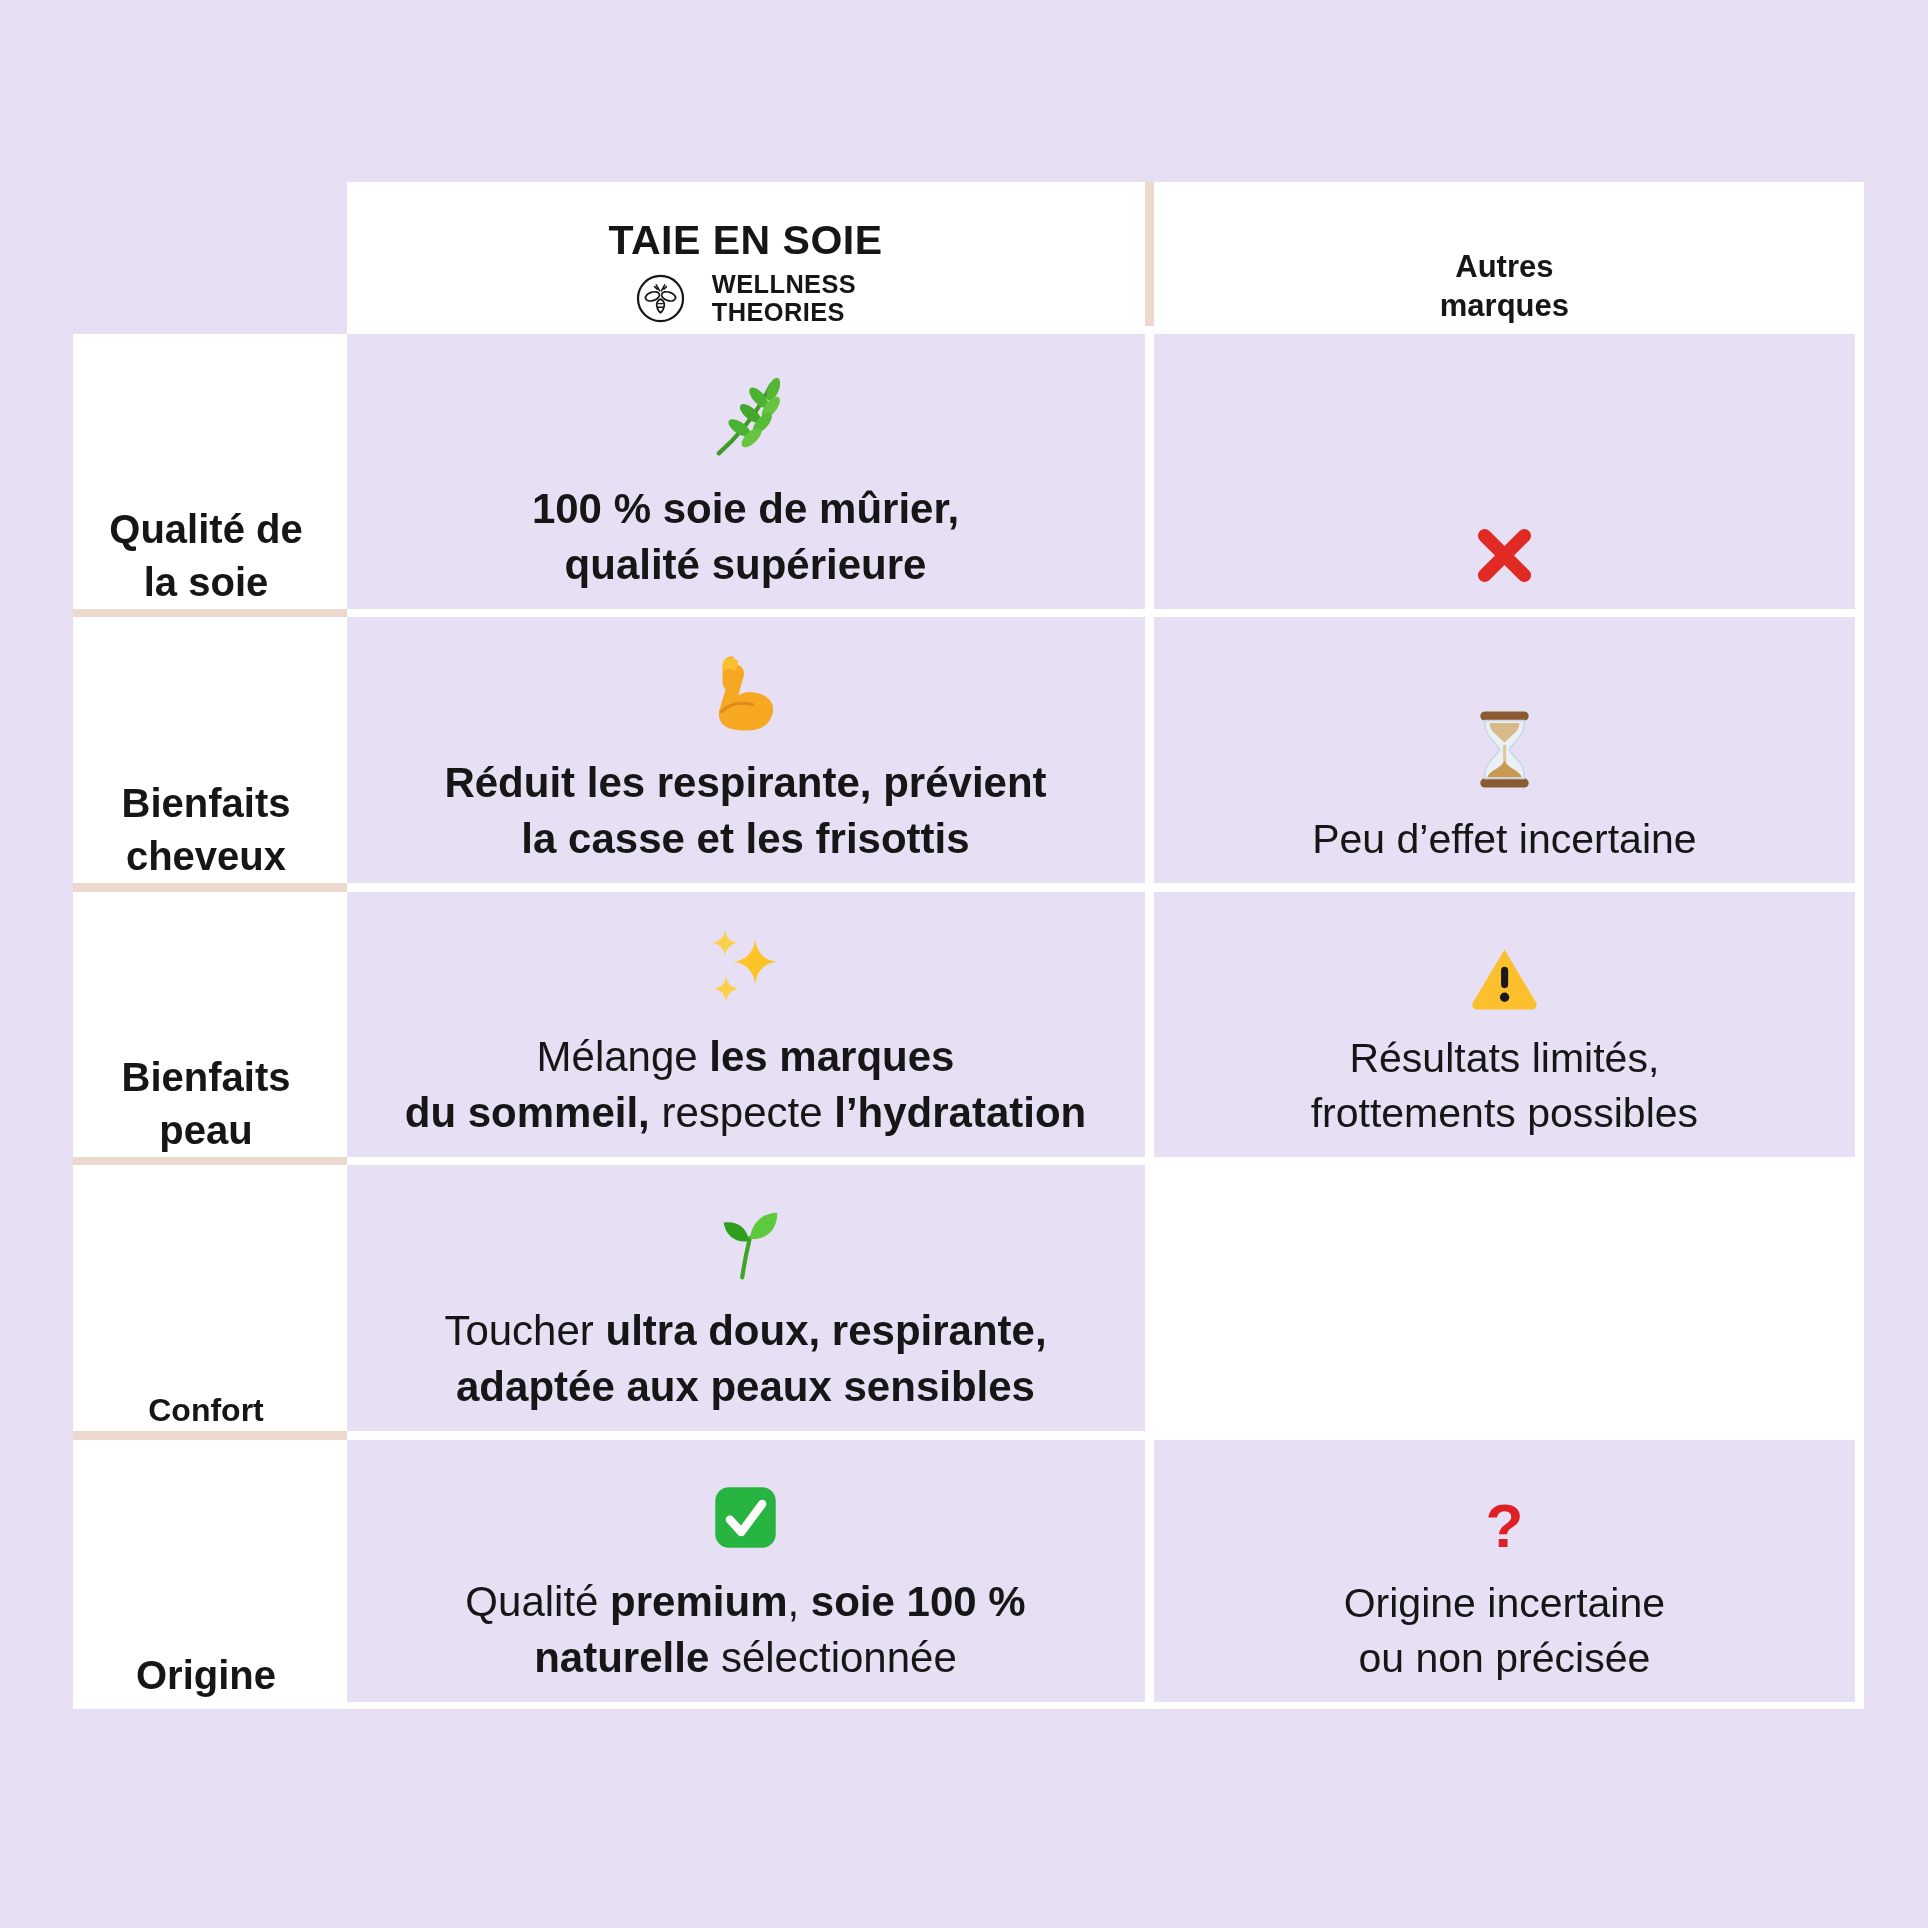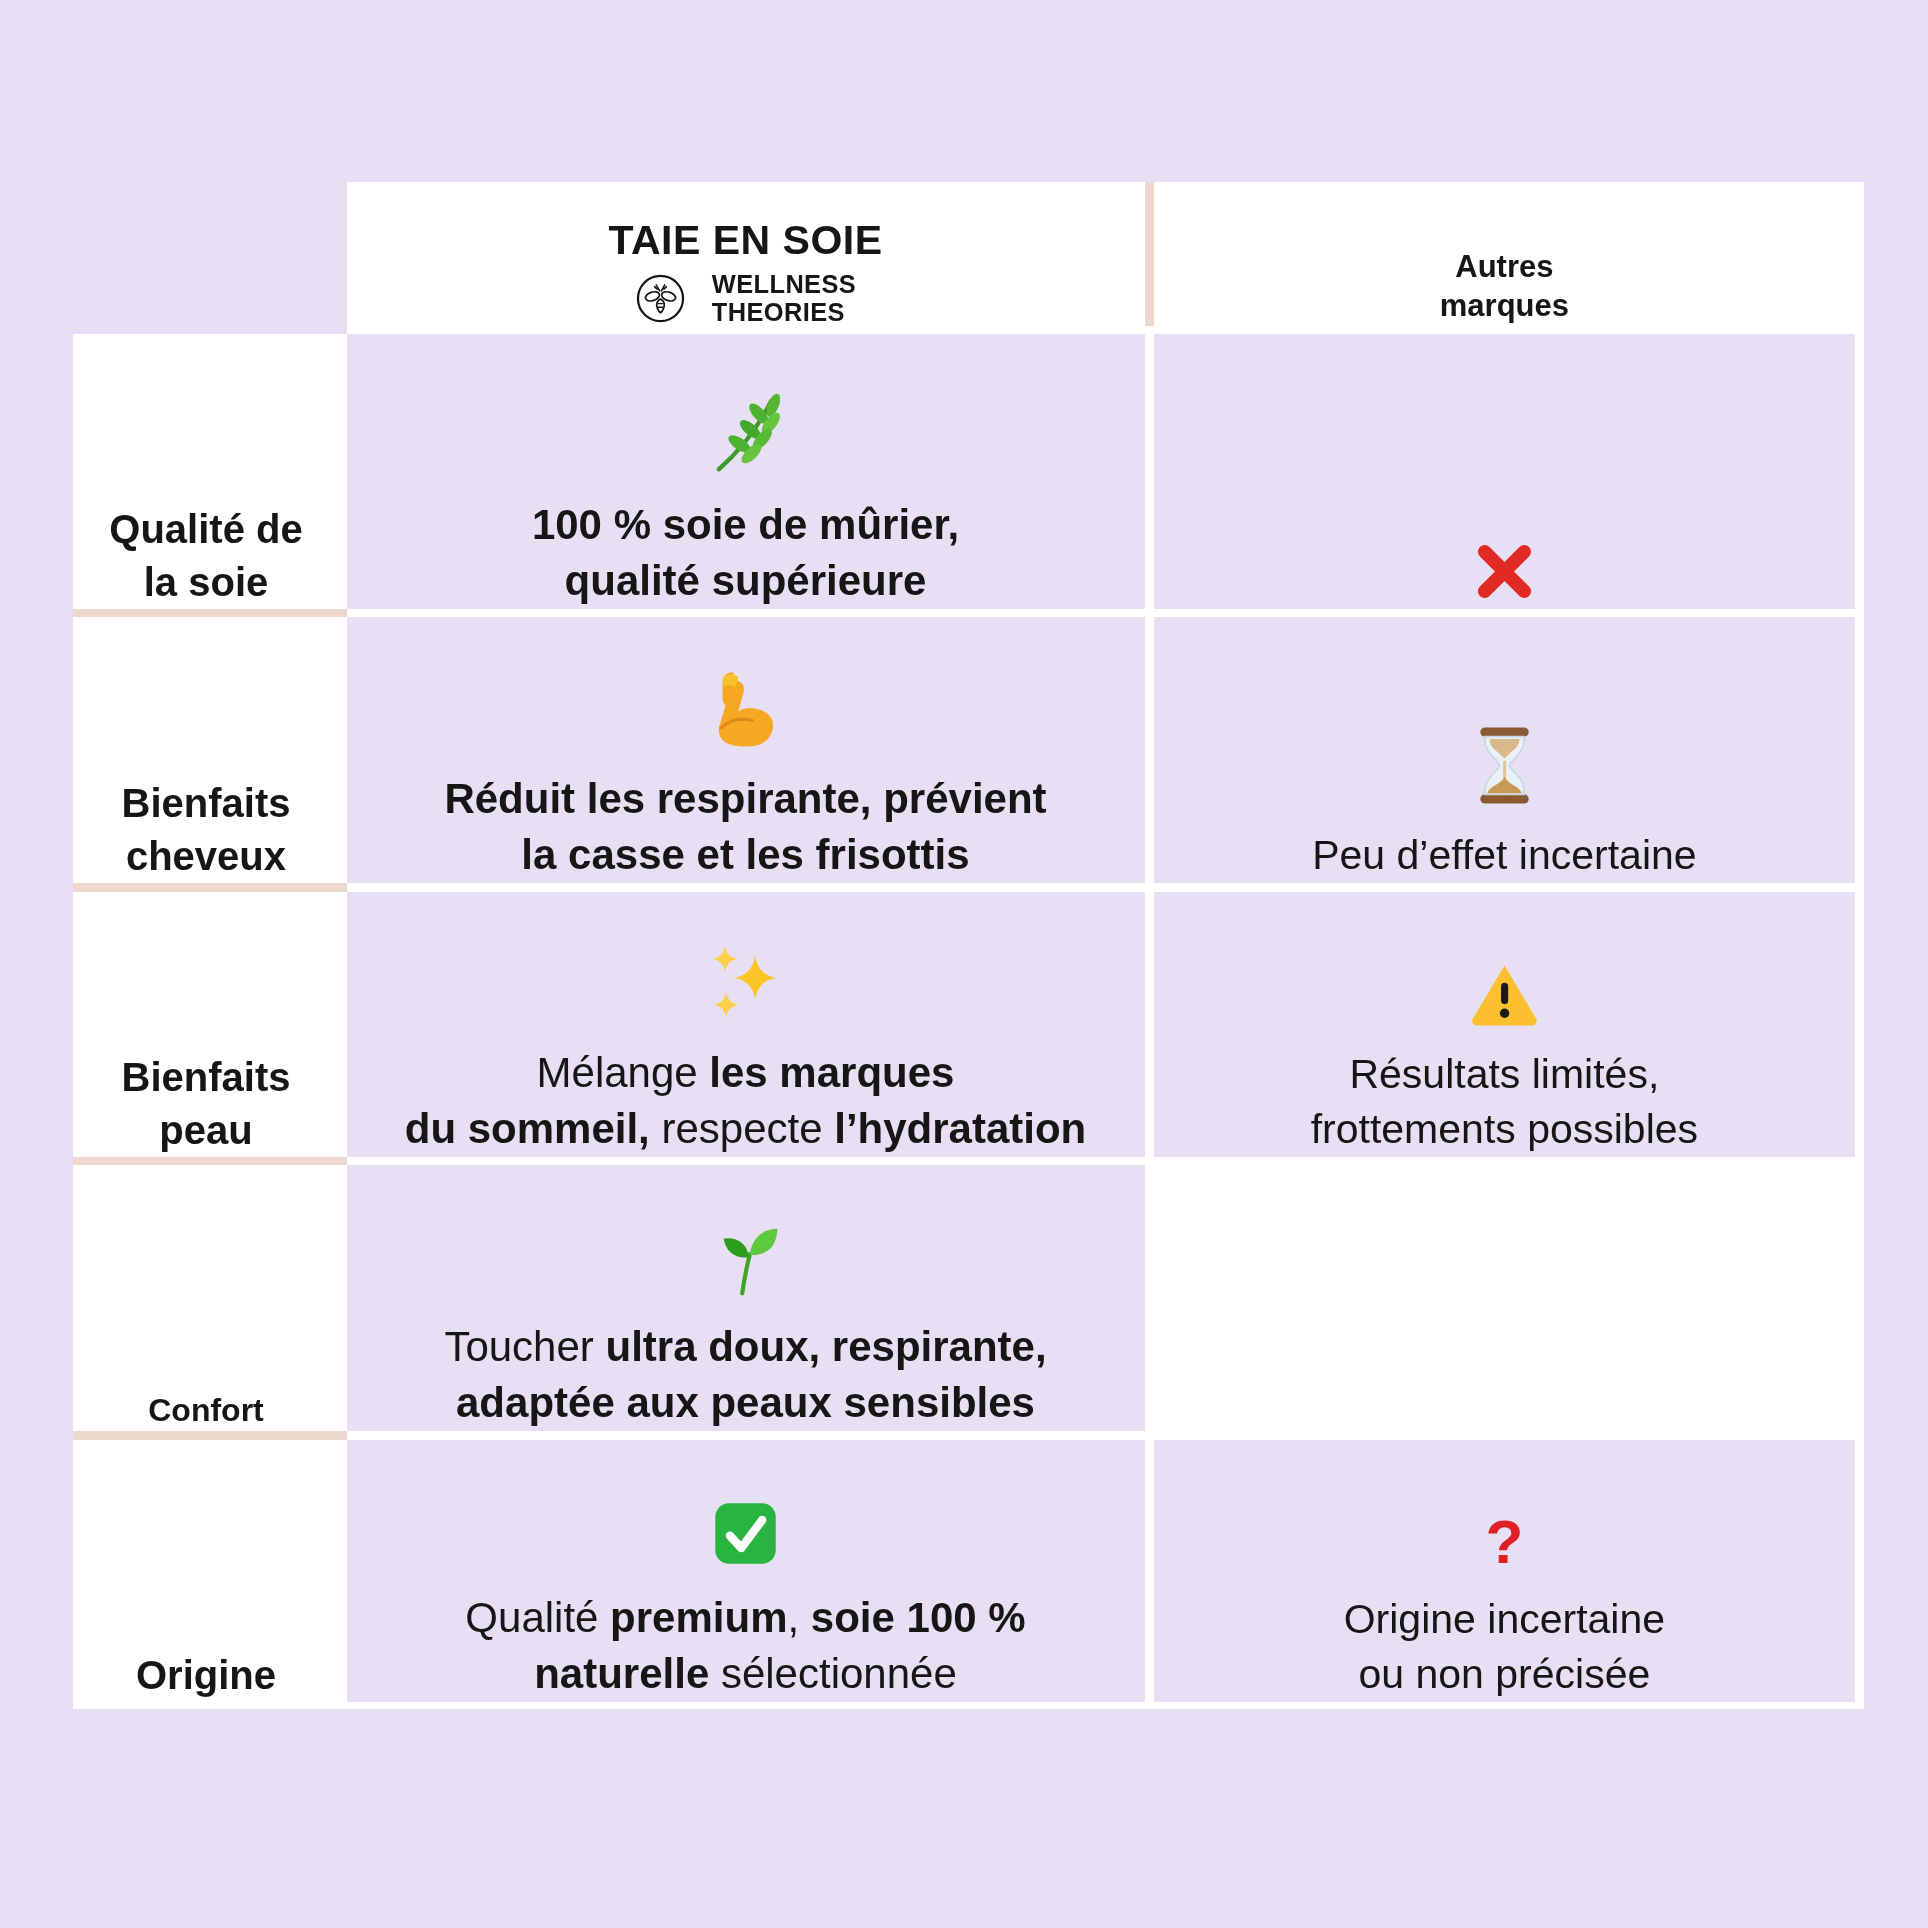--- a/index.html
+++ b/index.html
@@ -25,21 +25,21 @@
   .label-cell{
     background:#ffffff;
     font-weight:700;font-size:40px;line-height:1.32;
     text-align:center;white-space:pre-line;
   }
   .label-sm{font-size:32px;}
   .data-cell{
     background:#e7e0f4;
     text-align:center;
     gap:19px;
-    padding:0 21px;
+    padding:16px 21px;
   }
   .txt{white-space:pre-line;font-size:42px;line-height:1.33;font-weight:400;}
   .txt .b{font-weight:700;}
   .other-txt{font-size:41px;}
   .brand-header-title{font-weight:700;font-size:41px;letter-spacing:0.5px;}
   .logo-row{display:flex;align-items:center;gap:26px;margin-top:7.5px;}
   .logo-text{font-weight:700;font-size:25.4px;line-height:1.08;letter-spacing:0.4px;text-align:left;}
   .other-header-title{font-weight:700;font-size:31px;line-height:1.28;text-align:center;white-space:pre-line;}
   .icon{display:flex;align-items:center;justify-content:center;}
   .icon svg{display:block;}

